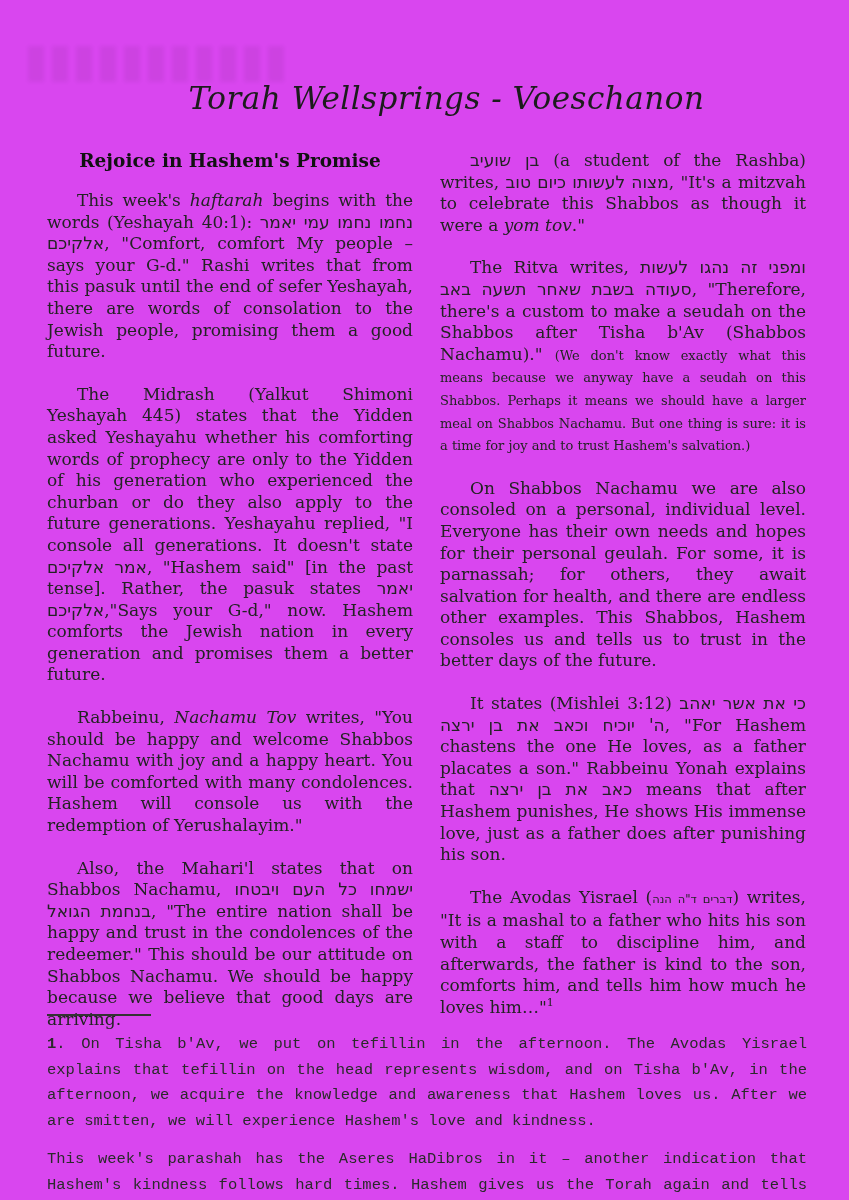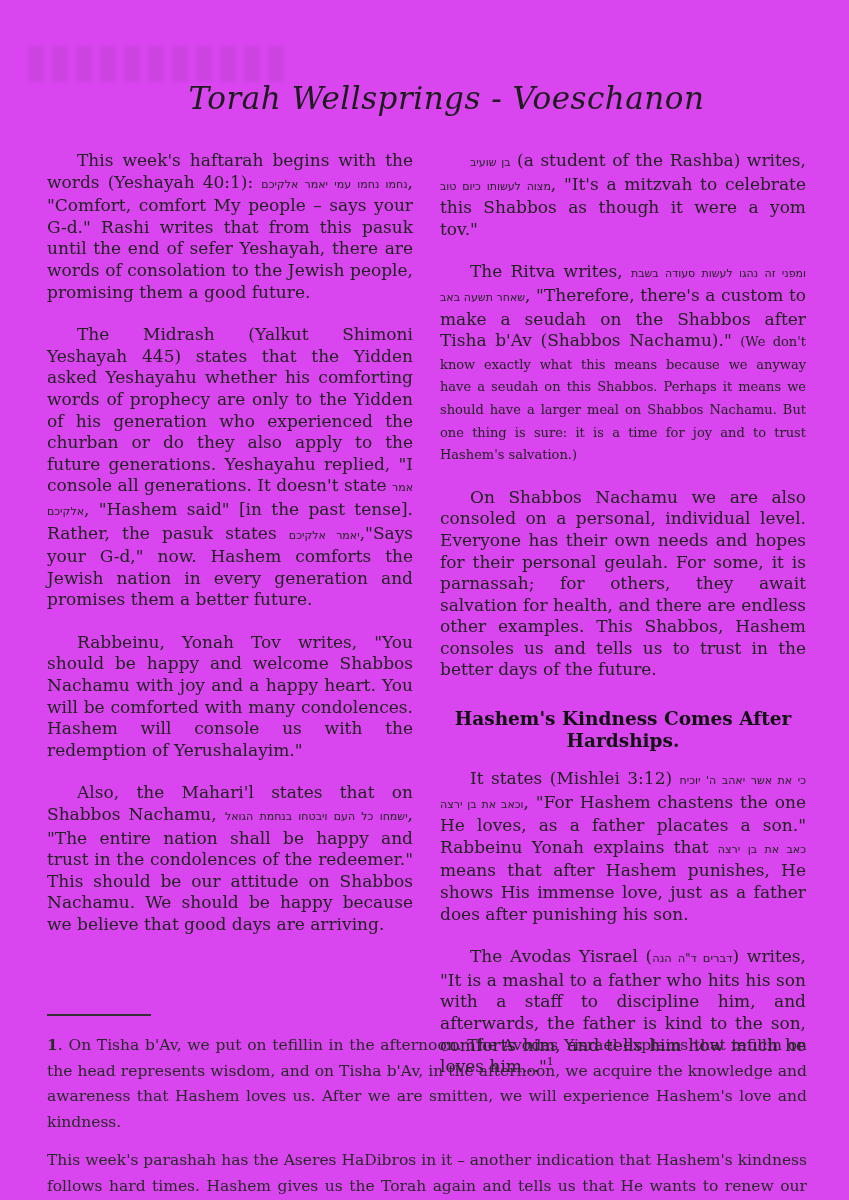--- a/index.html
+++ b/index.html
@@ -53,27 +53,27 @@
   .heading {
     font-weight: bold;
     text-align: center;
     font-size: 18.5px;
     line-height: 22px;
     margin: 0 0 18px 0;
     color: #111111;
   }
   .heading.mid { margin-top: 27px; margin-bottom: 16px; }
   p.para { margin: 0 0 21px 0; text-indent: 30px; }
-  .run-italic { }
+  .run-italic { font-style: italic; }
   .run-cite { font-size: 17px; }
   .run-small { font-size: 13px; }
   .run-sup { vertical-align: super; font-size: 11px; line-height: 0; }
   .run-hebrew {
     font-family: "DejaVu Sans", sans-serif;
-    font-size: 11px;
+    font-size: 17px;
   }
   .run-hebrew-cite {
     font-family: "DejaVu Sans", sans-serif;
     font-size: 11.5px;
   }
   .footnotes {
     position: absolute;
     top: 1014px;
     left: 47px;
     width: 760px;
@@ -81,41 +81,41 @@
     line-height: 25.5px;
     text-align: justify;
     color: #2a2a2a;
   }
   .fn-divider {
     width: 104px;
     border: 0;
     border-top: 2px solid #333333;
     margin: 0 0 16px 0;
   }
-  p.footnote { margin: 0 0 13px 0; }
+  p.footnote { margin: 0 0 13px 0; font-family: Liberation Mono, monospace; }
   .fn-marker { font-weight: bold; }
 </style>
 </head>
 <body>
 
 <div class="page">
   <div class="watermark"></div>
   <div class="title">Torah Wellsprings - Voeschanon</div>
   <div class="columns">
     <div class="col">
+        <div class="heading">Rejoice in Hashem's Promise</div>
         <p class="para"><span class="run-normal">This week's </span><span class="run-italic">haftarah</span><span class="run-normal"> begins with the words </span><span class="run-cite">(Yeshayah 40:1):</span><span class="run-normal"> </span><span class="run-hebrew" dir="rtl">נחמו נחמו עמי יאמר אלקיכם</span><span class="run-normal">, "Comfort, comfort My people – says your G-d." Rashi writes that from this pasuk until the end of sefer Yeshayah, there are words of consolation to the Jewish people, promising them a good future.</span></p>
         <p class="para"><span class="run-normal">The Midrash </span><span class="run-cite">(Yalkut Shimoni Yeshayah 445)</span><span class="run-normal"> states that the Yidden asked Yeshayahu whether his comforting words of prophecy are only to the Yidden of his generation who experienced the churban or do they also apply to the future generations. Yeshayahu replied, "I console all generations. It doesn't state </span><span class="run-hebrew" dir="rtl">אמר אלקיכם</span><span class="run-normal">, "Hashem said" [in the past tense]. Rather, the pasuk states </span><span class="run-hebrew" dir="rtl">יאמר אלקיכם</span><span class="run-normal">,"Says your G-d," now. Hashem comforts the Jewish nation in every generation and promises them a better future.</span></p>
-        <p class="para"><span class="run-normal">Rabbeinu, </span><span class="run-italic">Yonah Tov</span><span class="run-normal"> writes, "You should be happy and welcome Shabbos Nachamu with joy and a happy heart. You will be comforted with many condolences. Hashem will console us with the redemption of Yerushalayim."</span></p>
+        <p class="para"><span class="run-normal">Rabbeinu, </span><span class="run-italic">Nachamu Tov</span><span class="run-normal"> writes, "You should be happy and welcome Shabbos Nachamu with joy and a happy heart. You will be comforted with many condolences. Hashem will console us with the redemption of Yerushalayim."</span></p>
         <p class="para"><span class="run-normal">Also, the Mahari'l states that on Shabbos Nachamu, </span><span class="run-hebrew" dir="rtl">ישמחו כל העם ויבטחו בנחמת הגואל</span><span class="run-normal">, "The entire nation shall be happy and trust in the condolences of the redeemer." This should be our attitude on Shabbos Nachamu. We should be happy because we believe that good days are arriving.</span></p>
       </div>
     <div class="col">
         <p class="para"><span class="run-hebrew" dir="rtl">בן שועיב</span><span class="run-normal"> </span><span class="run-cite">(a student of the Rashba)</span><span class="run-normal"> writes, </span><span class="run-hebrew" dir="rtl">מצוה לעשותו כיום טוב</span><span class="run-normal">, "It's a mitzvah to celebrate this Shabbos as though it were a </span><span class="run-italic">yom tov</span><span class="run-normal">."</span></p>
         <p class="para"><span class="run-normal">The Ritva writes, </span><span class="run-hebrew" dir="rtl">ומפני זה נהגו לעשות סעודה בשבת שאחר תשעה באב</span><span class="run-normal">, "Therefore, there's a custom to make a seudah on the Shabbos after Tisha b'Av </span><span class="run-cite">(Shabbos Nachamu)</span><span class="run-normal">." </span><span class="run-small">(We don't know exactly what this means because we anyway have a seudah on this Shabbos. Perhaps it means we should have a larger meal on Shabbos Nachamu. But one thing is sure: it is a time for joy and to trust Hashem's salvation.)</span></p>
         <p class="para"><span class="run-normal">On Shabbos Nachamu we are also consoled on a personal, individual level. Everyone has their own needs and hopes for their personal geulah. For some, it is parnassah; for others, they await salvation for health, and there are endless other examples. This Shabbos, Hashem consoles us and tells us to trust in the better days of the future.</span></p>
-        <div class="heading mid">Hashem's Kindness Comes After Hardships.</div>
         <p class="para"><span class="run-normal">It states </span><span class="run-cite">(Mishlei 3:12)</span><span class="run-normal"> </span><span class="run-hebrew" dir="rtl">כי את אשר יאהב ה' יוכיח וכאב את בן ירצה</span><span class="run-normal">, "For Hashem chastens the one He loves, as a father placates a son." Rabbeinu Yonah explains that </span><span class="run-hebrew" dir="rtl">כאב את בן ירצה</span><span class="run-normal"> means that after Hashem punishes, He shows His immense love, just as a father does after punishing his son.</span></p>
         <p class="para"><span class="run-normal">The Avodas Yisrael </span><span class="run-cite">(</span><span class="run-hebrew-cite" dir="rtl">דברים ד"ה הנה</span><span class="run-cite">)</span><span class="run-normal"> writes, "It is a mashal to a father who hits his son with a staff to discipline him, and afterwards, the father is kind to the son, comforts him, and tells him how much he loves him…"</span><span class="run-sup">1</span></p>
       </div>
   </div>
   <div class="footnotes">
     <hr class="fn-divider">
     <div id="fn-list">
         <p class="footnote"><span class="fn-marker">1</span><span>. On Tisha b'Av, we put on tefillin in the afternoon. The Avodas Yisrael explains that tefillin on the head represents wisdom, and on Tisha b'Av, in the afternoon, we acquire the knowledge and awareness that Hashem loves us. After we are smitten, we will experience Hashem's love and kindness.</span></p>
         <p class="footnote"><span>This week's parashah has the Aseres HaDibros in it – another indication that Hashem's kindness follows hard times. Hashem gives us the Torah again and tells us that He wants to renew our relationship.</span></p>
       </div>

